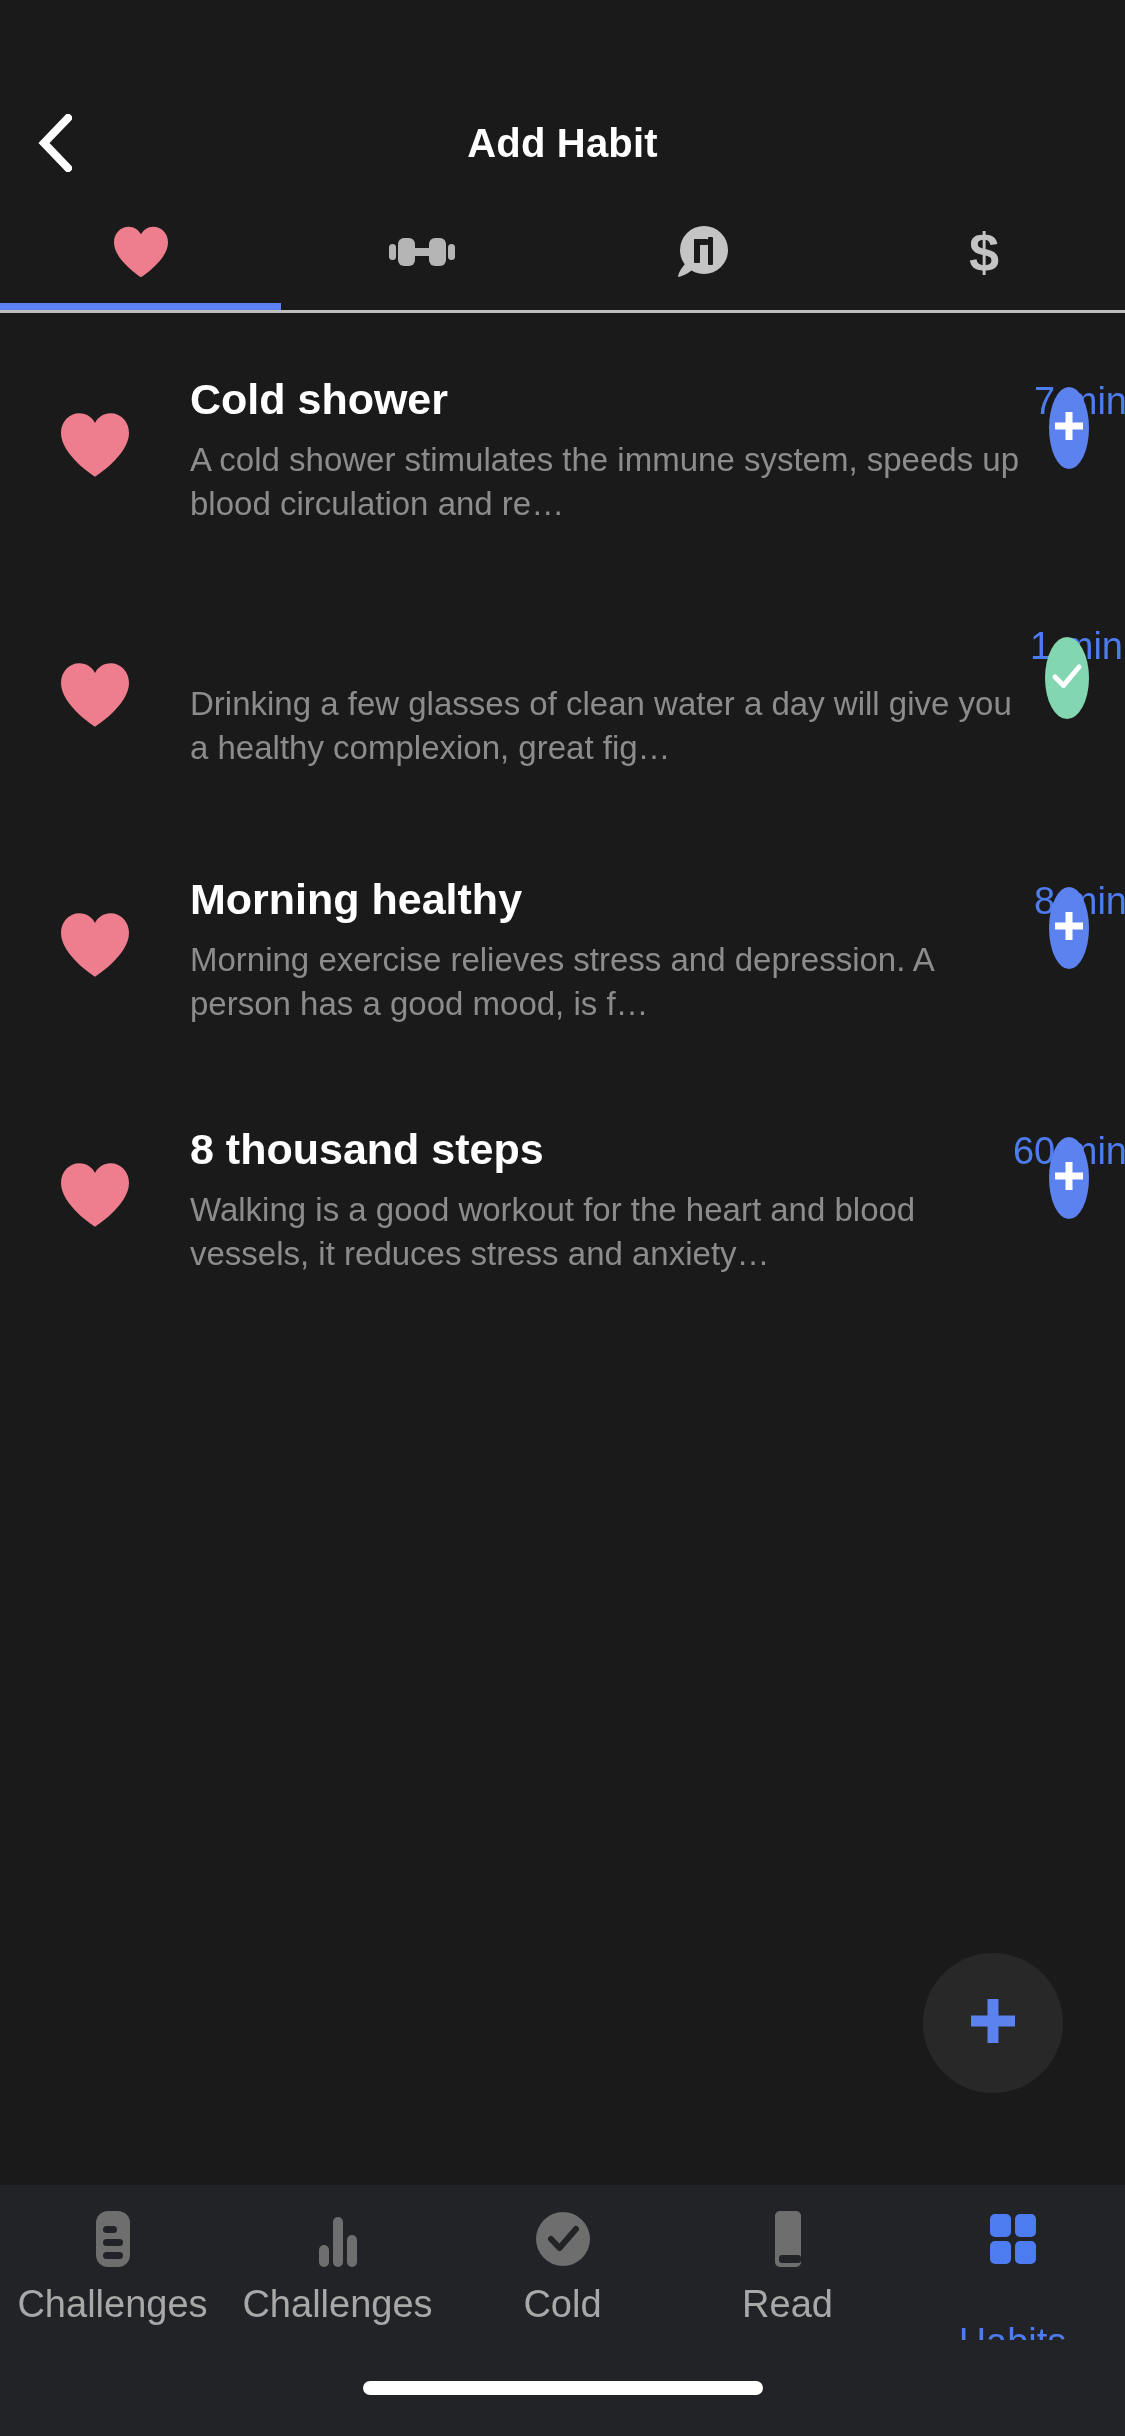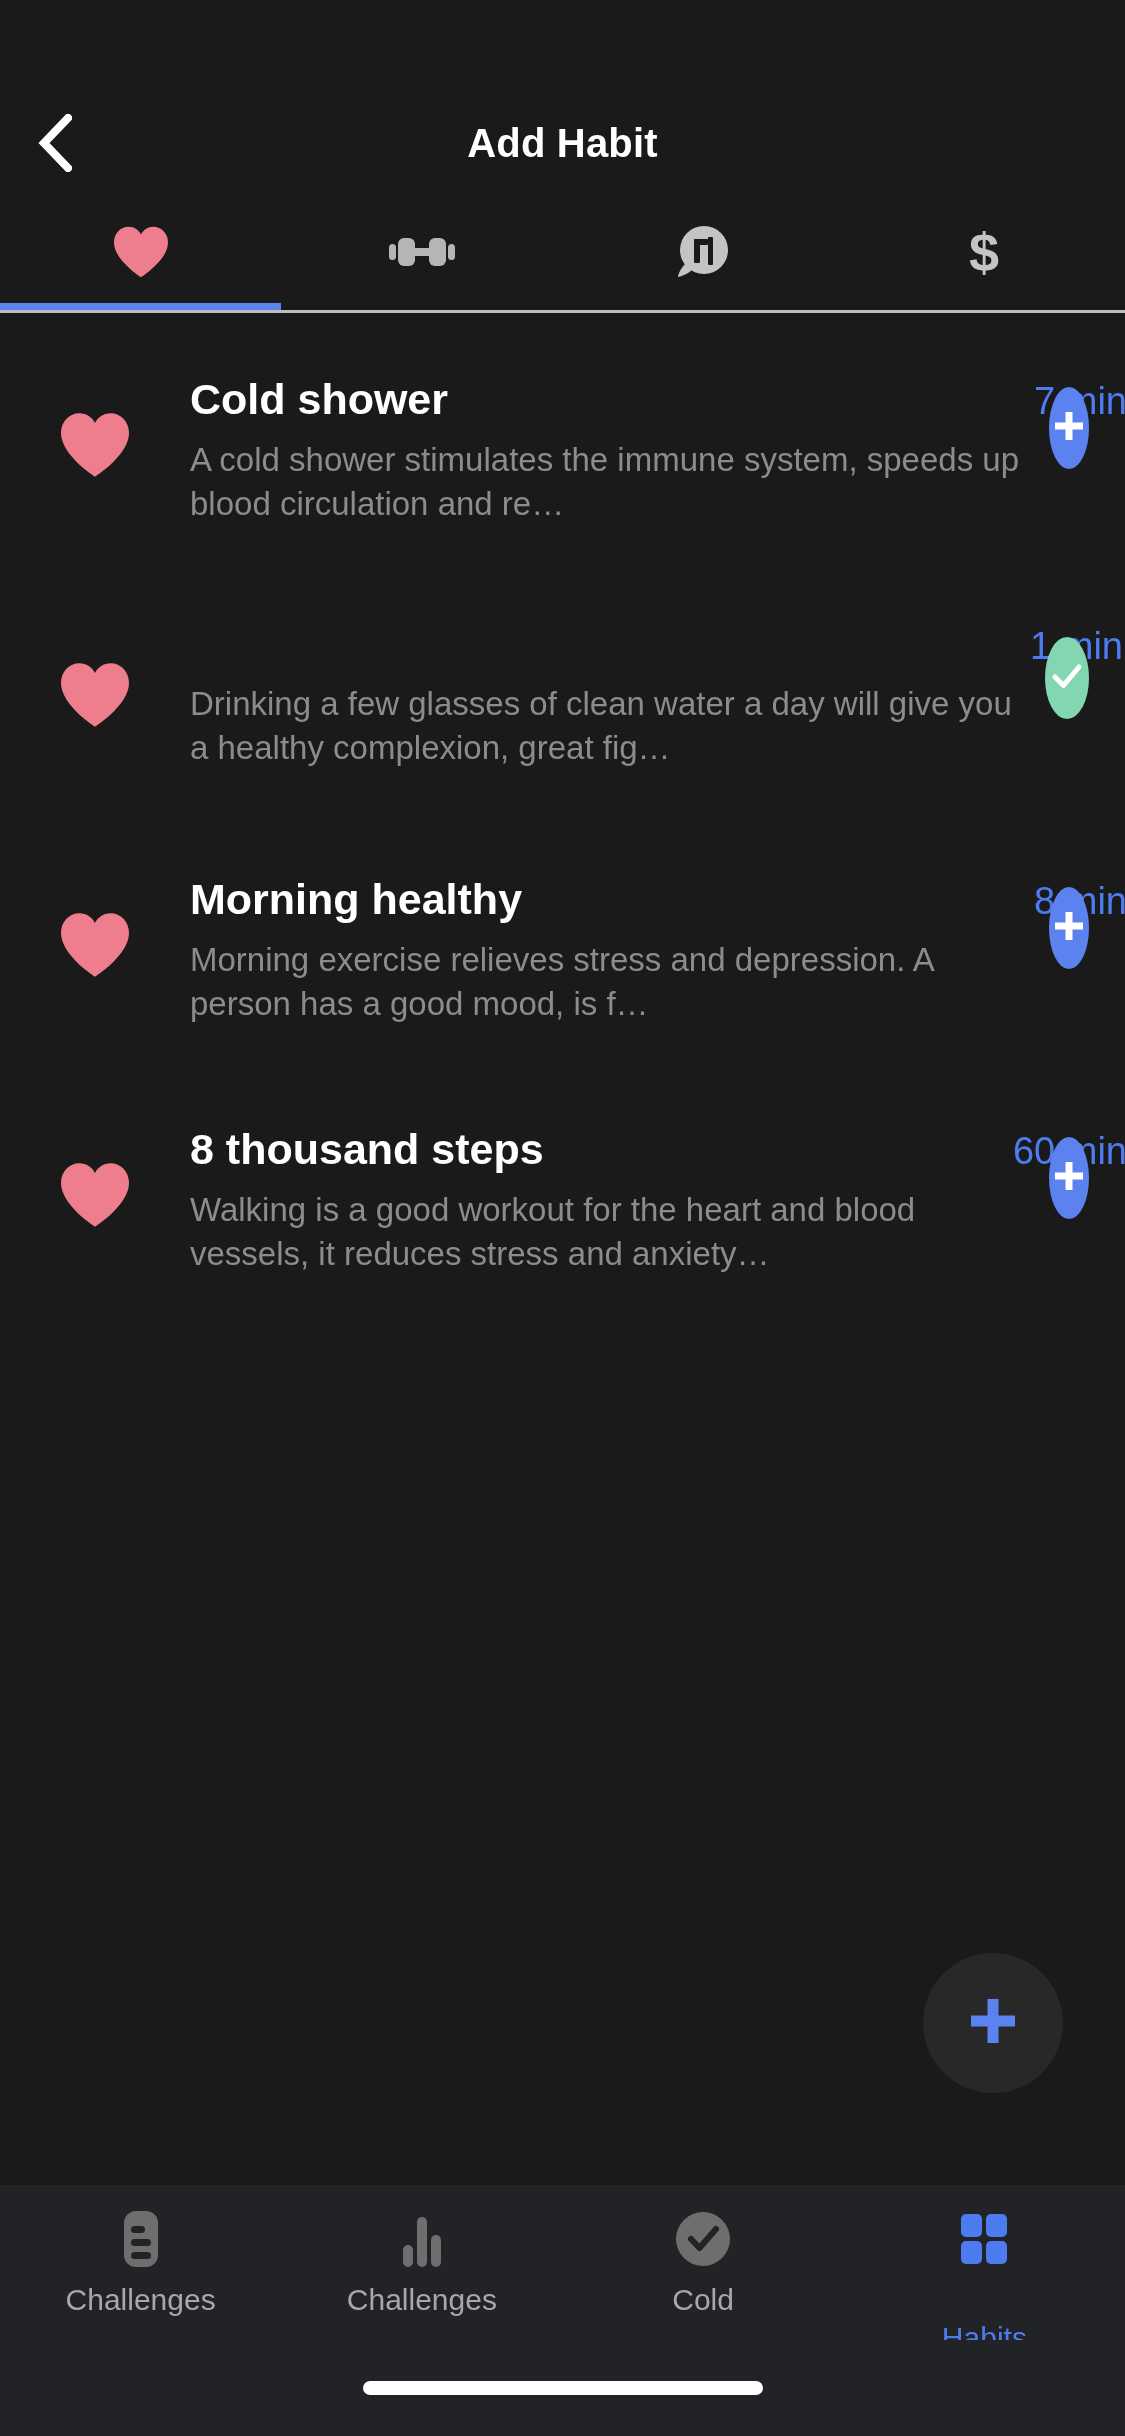--- a/index.html
+++ b/index.html
@@ -139,21 +139,21 @@
     align-items:flex-start;
     padding-top:24px;
   }
   .nav-item {
     flex:1 1 0;
     display:flex; flex-direction:column;
     align-items:center; gap:14px;
   }
   .nav-icon { height:60px; display:flex; align-items:center; justify-content:center; }
   .nav-label {
-    font-size:30px;
+    font-size:38px;
     color:#a8a8a8;
   }
   .nav-item.active .nav-label { color:#4d7cf0;margin-top:38px; }
 
   
   .home-area {
     flex:0 0 96px; height:96px;
     background:#212326;
     display:flex; align-items:center; justify-content:center;
   }
@@ -363,20 +363,29 @@
     <div class="nav-item">
       <span class="nav-icon">
         <svg width="58" height="60" viewBox="0 0 58 60">
           <circle cx="29" cy="30" r="27" fill="#6e6e6e"></circle>
           <path d="M17 30 L25.5 39 L42 20" stroke="#212326" stroke-width="6" fill="none" stroke-linecap="round" stroke-linejoin="round"></path>
         </svg>
       </span>
       <span class="nav-label">Cold</span>
     </div>
 
+    <div class="nav-item">
+      <span class="nav-icon">
+        <svg width="48" height="60" viewBox="0 0 48 60">
+          <rect x="11" y="2" width="26" height="56" rx="5" fill="#6e6e6e"></rect>
+          <rect x="15" y="46" width="22" height="8" rx="3" fill="#212326"></rect>
+        </svg>
+      </span>
+      <span class="nav-label">Read</span>
+    </div>
 
     <div class="nav-item active">
       <span class="nav-icon">
         <svg width="52" height="56" viewBox="0 0 52 56">
           <rect x="3" y="3" width="21" height="23" rx="5" fill="#4d7cf0"></rect>
           <rect x="28" y="3" width="21" height="23" rx="5" fill="#4d7cf0"></rect>
           <rect x="3" y="30" width="21" height="23" rx="5" fill="#4d7cf0"></rect>
           <rect x="28" y="30" width="21" height="23" rx="5" fill="#4d7cf0"></rect>
         </svg>
       </span>

